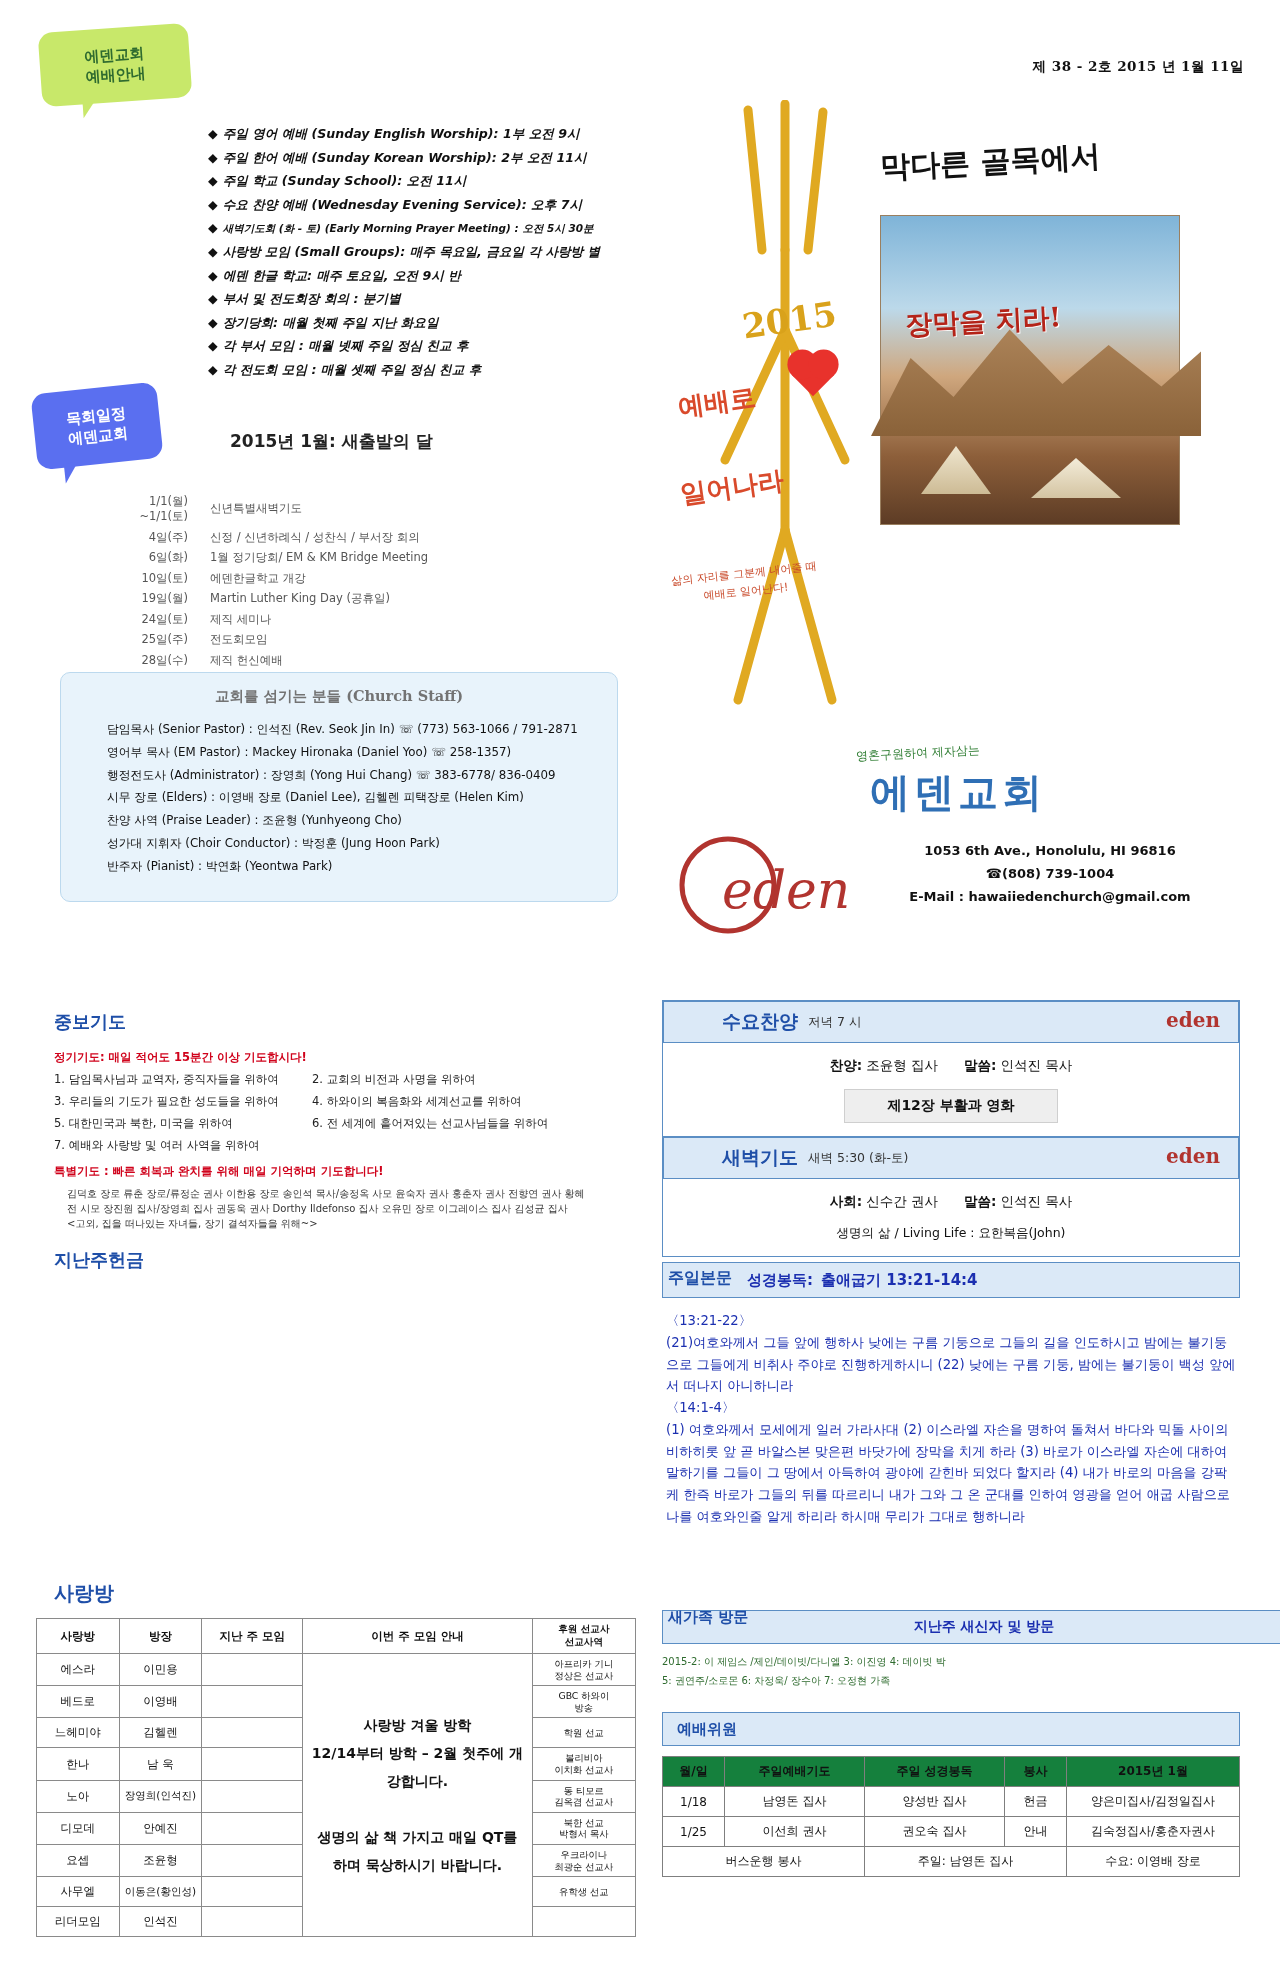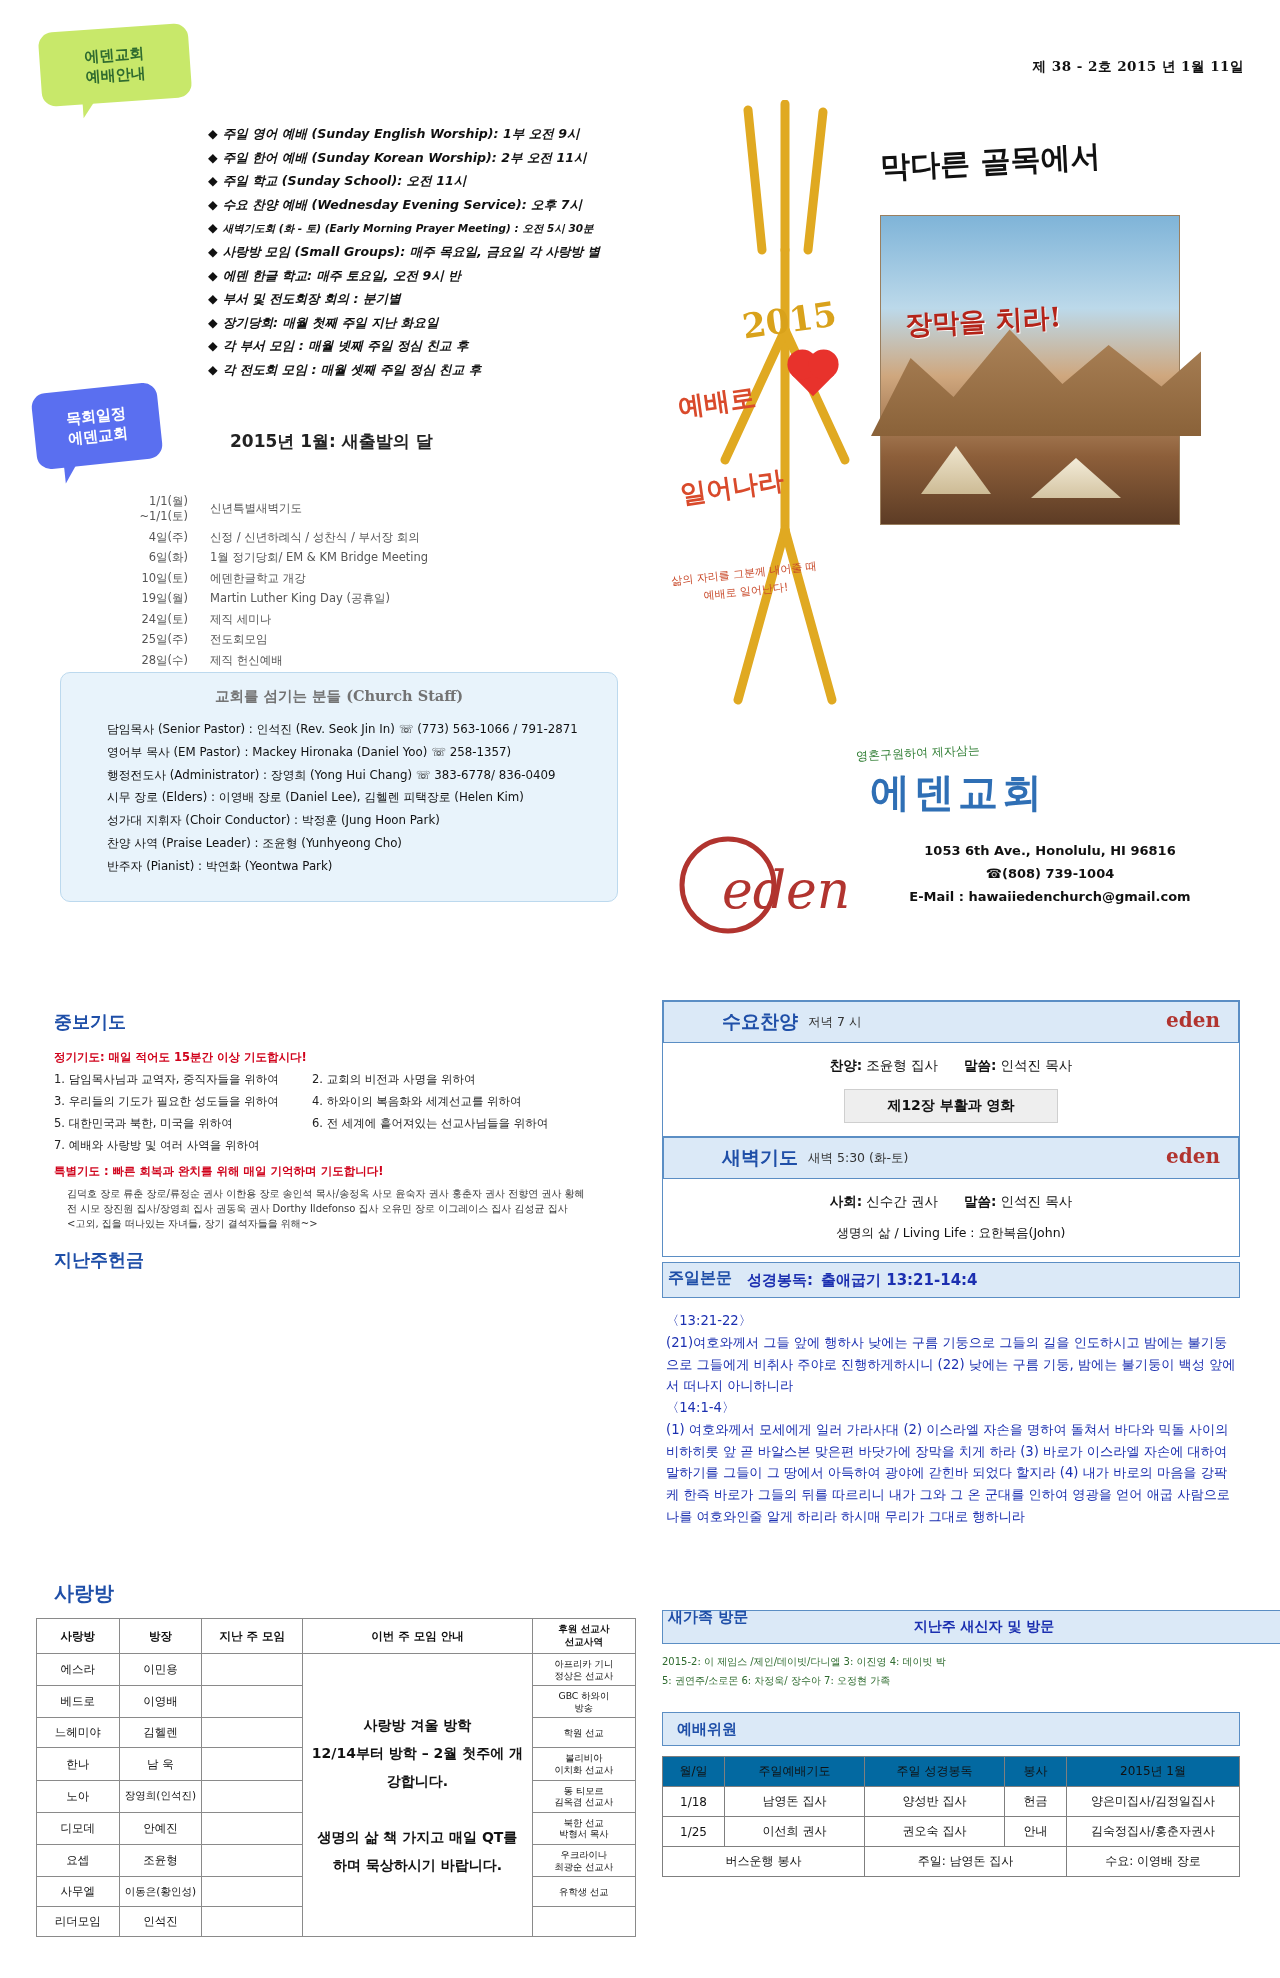--- a/index.html
+++ b/index.html
@@ -215,21 +215,21 @@
   .newfam-body { left:662px; top:1652px; width:578px; text-align:left; font-size:10px; color:#2e6b2e; line-height:1.9; }
 
   .worshipcom-head {
     left:662px; top:1712px; width:578px; height:34px;
     border:1px solid #5b8ec4; background:#dbe9f7;
     display:flex; align-items:center; padding-left:14px;
   }
   .worshipcom-table { left:662px; top:1756px; width:578px; }
   table.wtab { border-collapse:collapse; width:578px; font-size:12px; }
   table.wtab th, table.wtab td { border:1px solid #7f7f7f; padding:6px 4px; text-align:center; height:30px; }
-  table.wtab th { background:#0369a1; font-weight:normal; }
+  table.wtab th { background:#15803d; font-weight:bold; }
 </style>
 </head>
 <body>
 
 <div class="page">
 
   <div class="abs bubble-green">
     <span>에덴교회</span>
     <span>예배안내</span>
   </div>
@@ -293,22 +293,22 @@
   </tbody>
     </table>
 
   <div class="abs staff-box">
     <div class="staff-title">교회를 섬기는 분들 (Church Staff)</div>
     <ul class="staff-list">
       <li>담임목사 (Senior Pastor) : 인석진 (Rev. Seok Jin In) ☏ (773) 563-1066 / 791-2871</li>
       <li>영어부 목사 (EM Pastor) :  Mackey Hironaka (Daniel Yoo) ☏ 258-1357)</li>
       <li>행정전도사 (Administrator) : 장영희 (Yong Hui Chang) ☏ 383-6778/ 836-0409</li>
       <li>시무 장로 (Elders) : 이영배 장로 (Daniel Lee), 김헬렌 피택장로 (Helen Kim)</li>
+      <li>찬양 사역 (Praise Leader) : 조윤형 (Yunhyeong Cho)</li>
       <li>성가대 지휘자 (Choir Conductor) : 박정훈 (Jung Hoon Park)</li>
-      <li>찬양 사역 (Praise Leader) : 조윤형 (Yunhyeong Cho)</li>
       <li>반주자 (Pianist) : 박연화 (Yeontwa Park)</li>
     </ul>
   </div>
 
   <svg class="abs art-figure" viewBox="0 0 190 640">
     <g stroke="#e0a921" stroke-width="9" fill="none" stroke-linecap="round">
       <path d="M58 10 L72 150"></path>
       <path d="M95 4 L95 150"></path>
       <path d="M133 12 L118 150"></path>
       <path d="M95 150 L95 430"></path>

